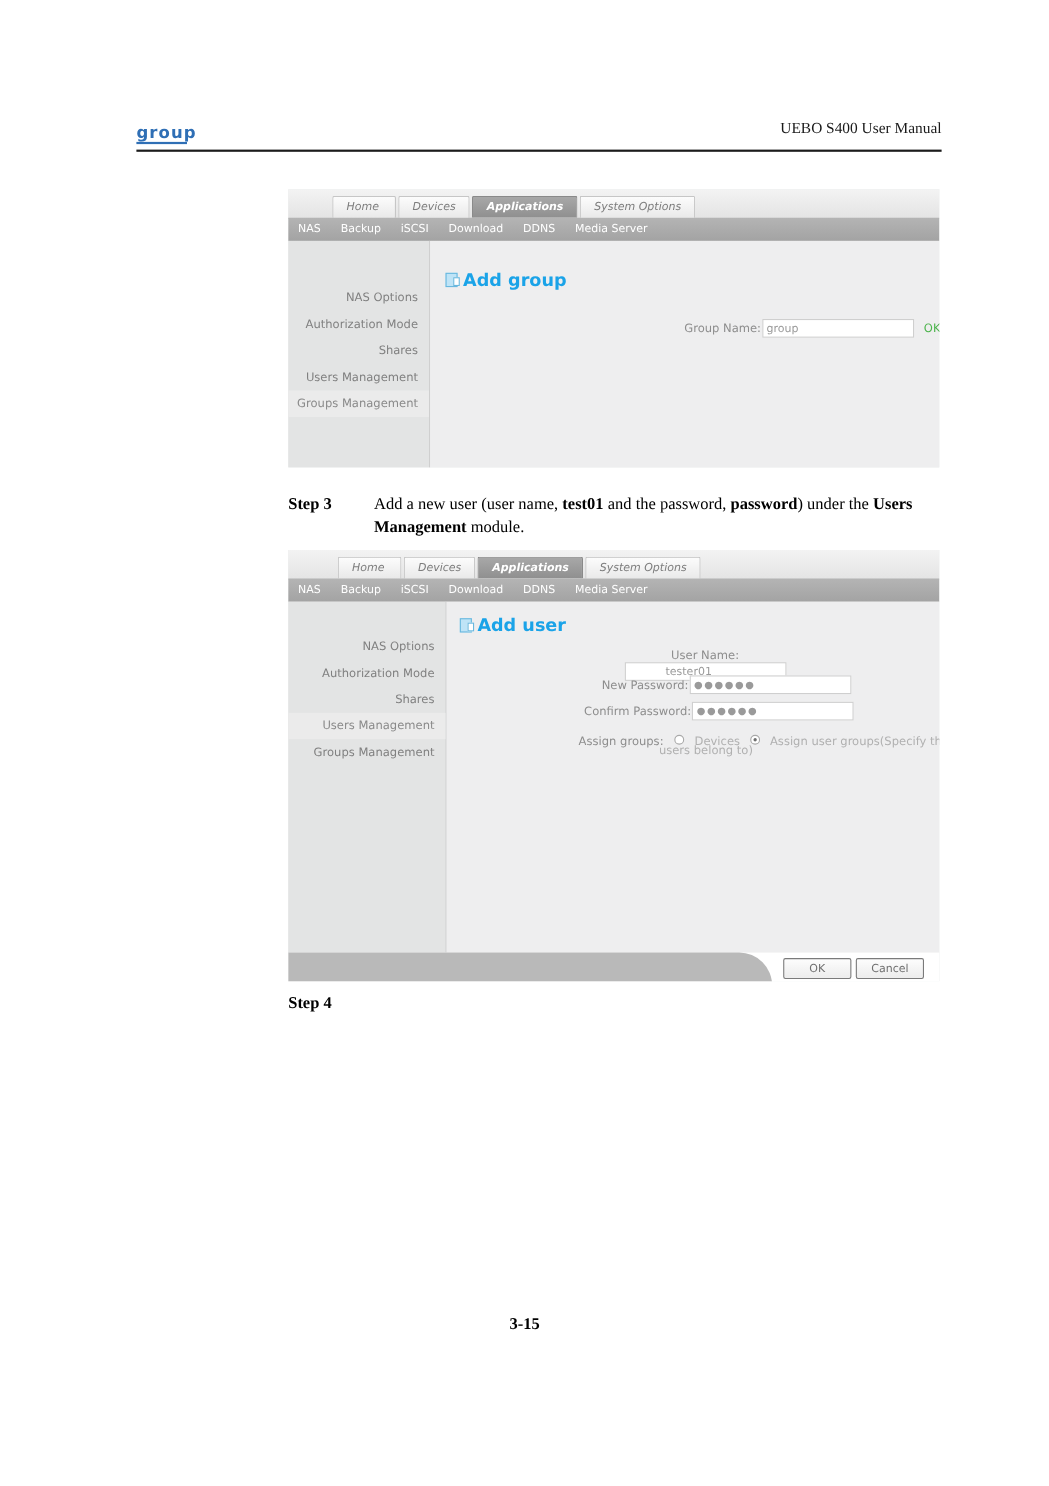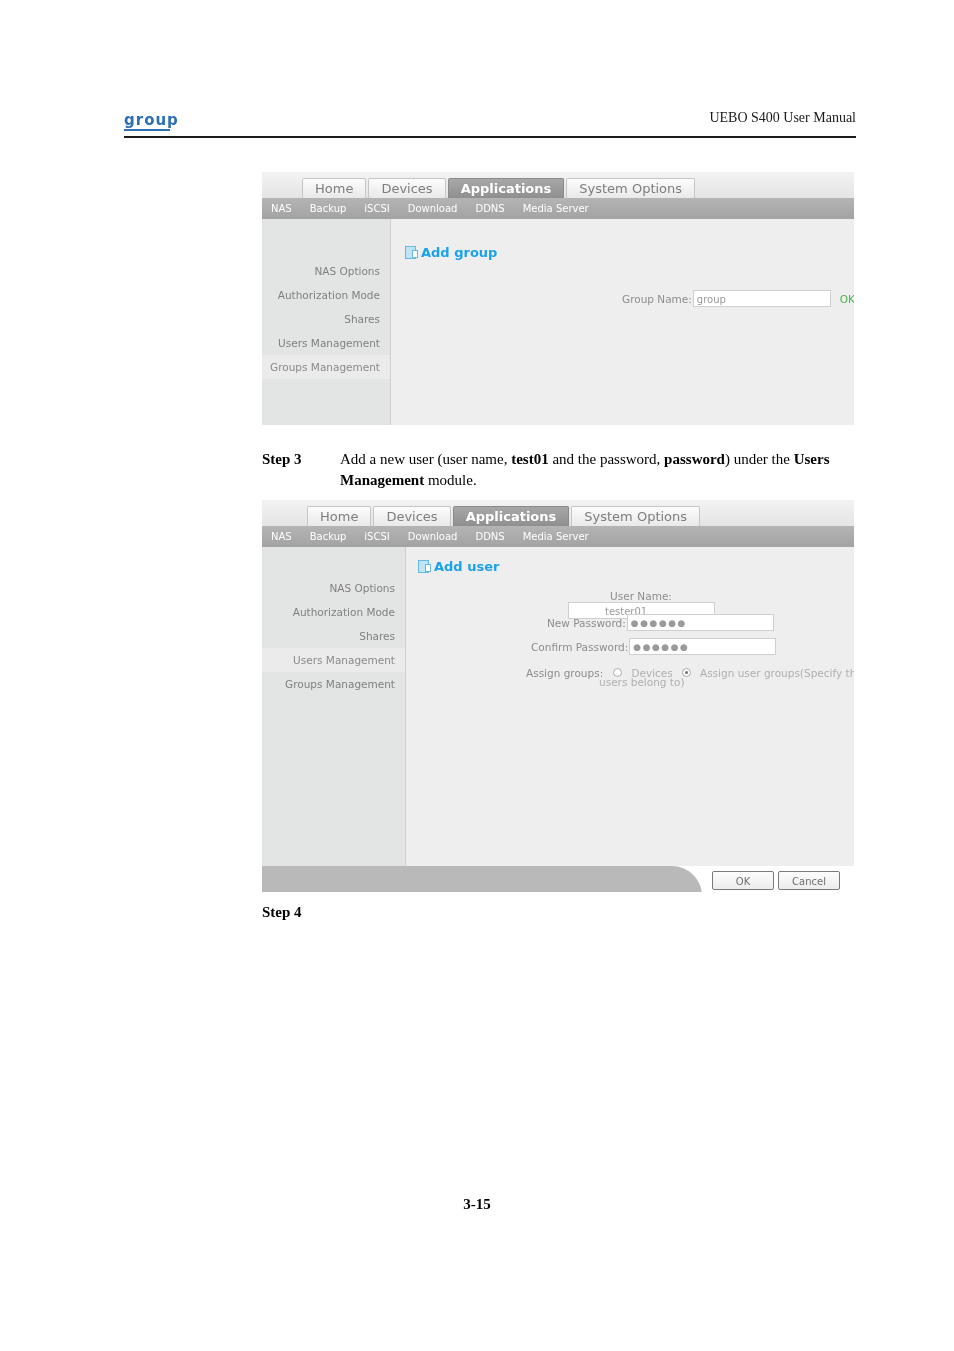--- a/index.html
+++ b/index.html
@@ -81,30 +81,31 @@
     position: absolute;
     top: 5px;
     height: 21px;
     display: flex;
     align-items: flex-end;
   }
   .tab {
     height: 20px;
     line-height: 20px;
     padding: 0 12px;
-    font-size: 13px;
+    font-size: 10px;
     color: #7d7d7d;
     background: linear-gradient(#fcfcfc, #e9e9e9);
     border: 1px solid #c6c6c6;
     border-bottom: none;
     margin-right: 2px;
     border-radius: 2px 2px 0 0;
     min-width: 58px;
     white-space: nowrap;
     box-sizing: border-box;
+    font-style: italic;
   }
   .tab.active {
     background: #9d9d9d;
     background: linear-gradient(#a8a8a8, #8f8f8f);
     color: #ffffff;
     font-weight: bold;
     border-color: #8a8a8a;
   }
   .subnav {
     position: absolute;
@@ -158,21 +159,21 @@
     color: #8a8a8a;
   }
   .content {
     position: absolute;
     background: #eeeeef;
   }
   .addlink {
     position: absolute;
     display: flex;
     align-items: center;
-    font-size: 13px;
+    font-size: 16px;
     font-weight: bold;
     color: #1aa3e8;
     white-space: nowrap;
   }
   .addlink .doc-icon {
     width: 11px;
     height: 13px;
     margin-right: 5px;
     position: relative;
     background: #bfe4f7;

